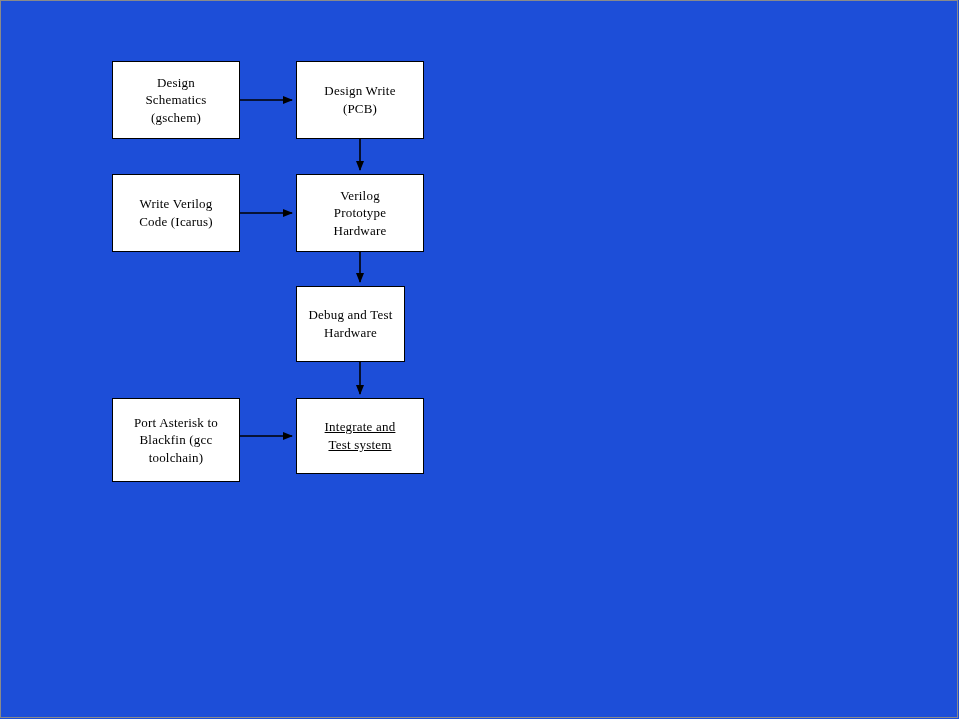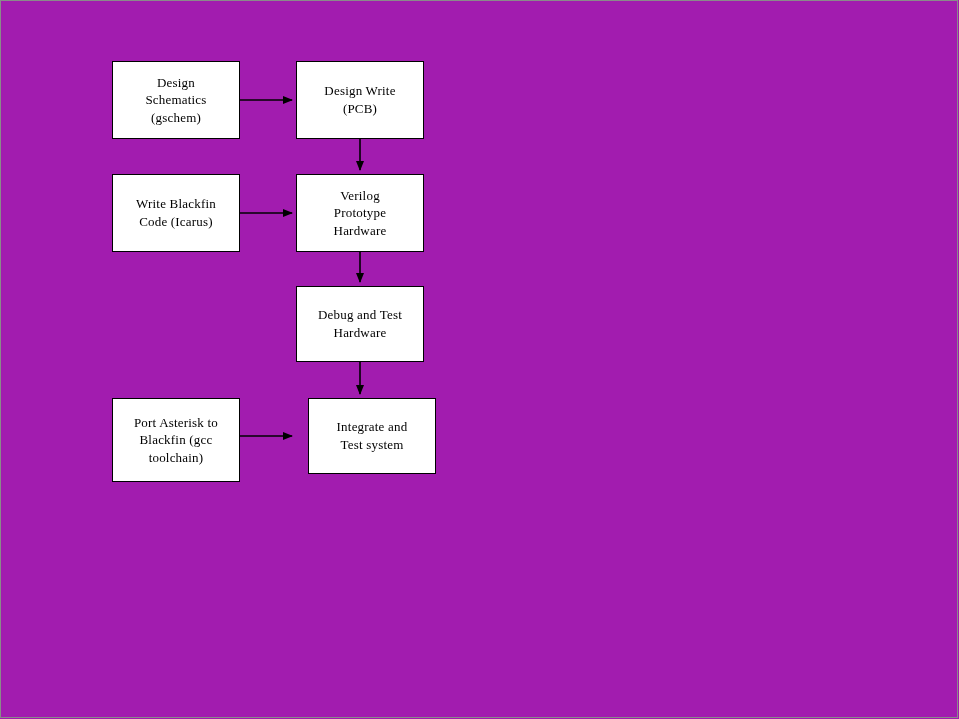--- a/index.html
+++ b/index.html
@@ -4,21 +4,21 @@
 <style>
   html, body {
     margin: 0;
     padding: 0;
     background: #ffffff;
   }
   #canvas {
     position: relative;
     width: 959px;
     height: 719px;
-    background: #a21caf;
+    background: #1d4ed8;
     overflow: hidden;
     font-family: "Liberation Serif", serif;
   }
   .border-frame {
     position: absolute;
     left: 0;
     top: 0;
     width: 958px;
     height: 718px;
     border: 1px solid #8a8a8a;
@@ -98,39 +98,39 @@
 Schematics
 (gschem)</span>
   </div>
 
   <div class="node" style="left:296px; top:61px; width:128px; height:78px;">
     <span class="node-label">Design Write
 (PCB)</span>
   </div>
 
   <div class="node" style="left:112px; top:174px; width:128px; height:78px;">
-    <span class="node-label">Write Blackfin
+    <span class="node-label">Write Verilog
 Code (Icarus)</span>
   </div>
 
   <div class="node" style="left:296px; top:174px; width:128px; height:78px;">
     <span class="node-label">Verilog
 Prototype
 Hardware</span>
   </div>
 
-  <div class="node" style="left:296px; top:286px; width:128px; height:76px;">
+  <div class="node" style="left:296px; top:286px; width:109px; height:76px;">
     <span class="node-label">Debug and Test
 Hardware</span>
   </div>
 
   <div class="node" style="left:112px; top:398px; width:128px; height:84px;">
     <span class="node-label">Port Asterisk to
 Blackfin (gcc
 toolchain)</span>
   </div>
 
-  <div class="node" style="left:308px; top:398px; width:128px; height:76px;">
+  <div class="node" style="left:296px; top:398px; width:128px; height:76px;text-decoration:underline;">
     <span class="node-label">Integrate and
 Test system</span>
   </div>
 
 </div>
 
 </body></html>

